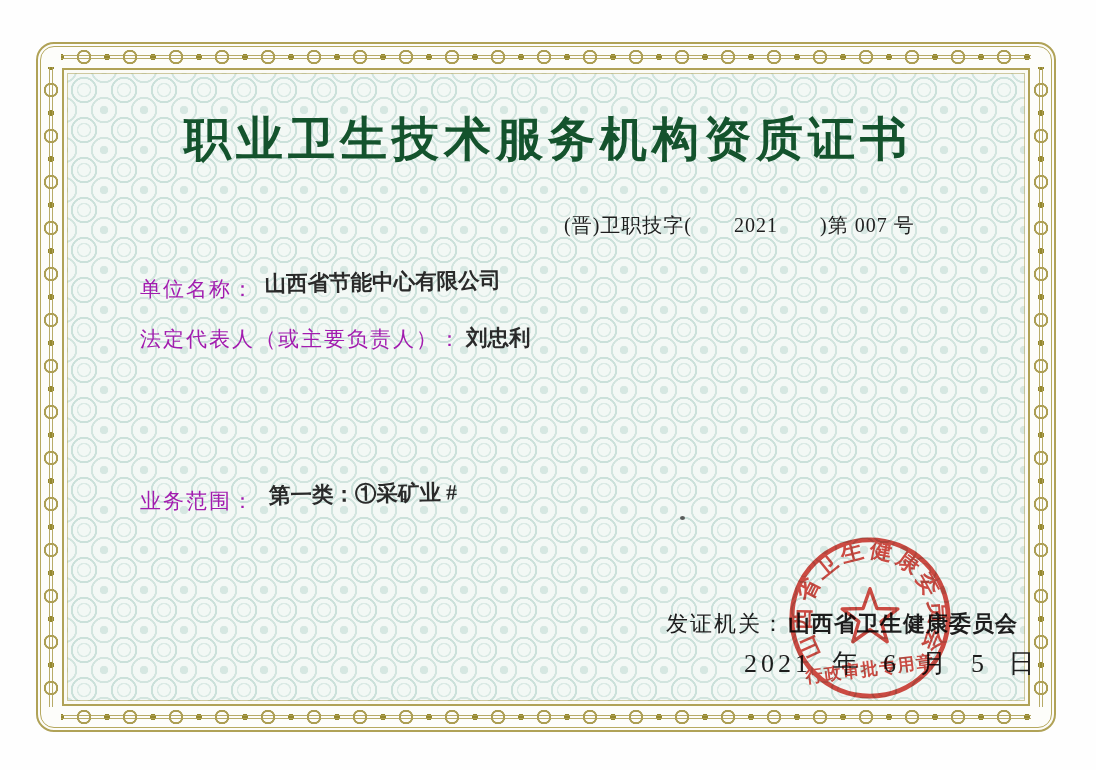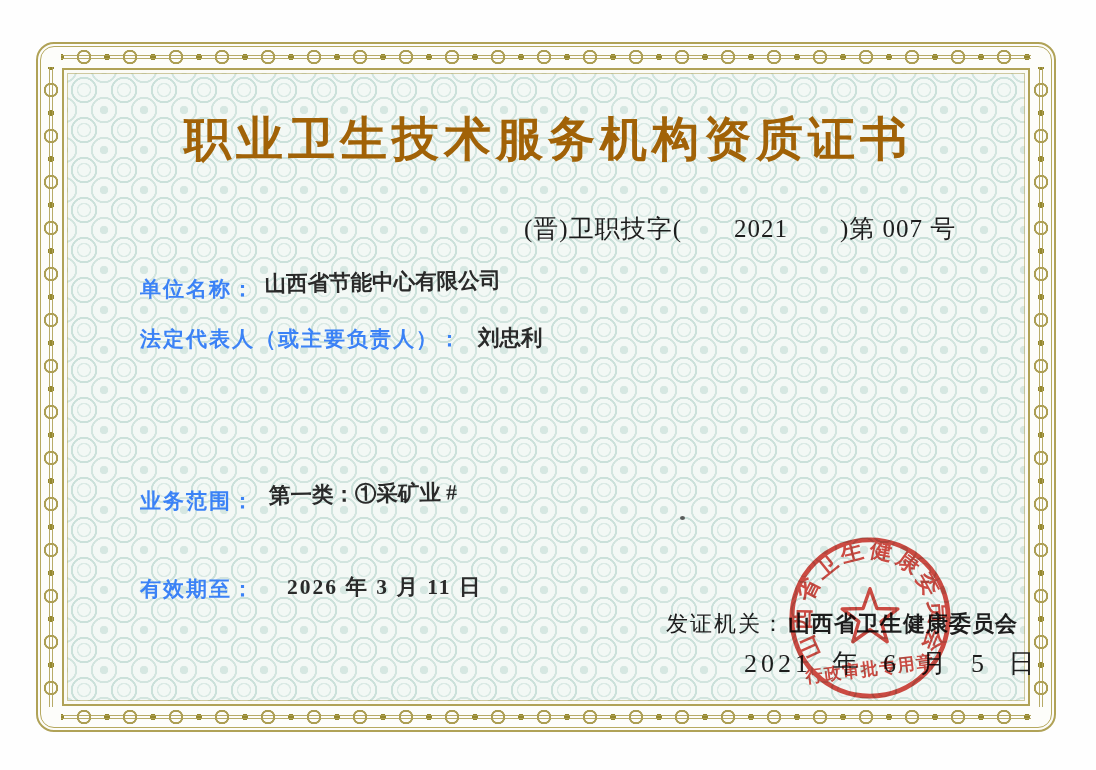--- a/index.html
+++ b/index.html
@@ -69,37 +69,37 @@
     background-position: 0 0, 20px 20px, 20px 20px, 0 0;
   }
 
   
   .abs { position: absolute; }
   .title {
     left: 0; right: 0; top: 108px;
     text-align: center;
     font-size: 47px; font-weight: 900;
     letter-spacing: 5px;
-    color: #a16207;
+    color: #14532d;
   }
   .cert-no {
-    left: 524px; top: 212px;
-    font-size: 25px; letter-spacing: 1px;
+    left: 564px; top: 212px;
+    font-size: 20px; letter-spacing: 1px;
     white-space: pre;
   }
   .row { left: 140px; font-size: 21px; white-space: nowrap; }
-  .row .label { letter-spacing: 2px; color: #3b82f6; font-weight: bold; }
+  .row .label { letter-spacing: 2px; color: #a21caf; }
   .row .val {
     display: inline-block;
     font-weight: 600; color: #2a2a2a;
     font-size: 21.5px;
   }
   .tilt-up { transform: rotate(-0.9deg) translateY(-5px); transform-origin: left bottom; }
   .row1 { top: 274px; } .row1 .val { margin-left: 10px; }
-  .row2 { top: 324px; } .row2 .val { margin-left: 16px; transform: translateY(-1px); text-align: center; }
+  .row2 { top: 324px; } .row2 .val { margin-left: 4px; transform: translateY(-1px); text-align: center; }
   .row3 { top: 373px; } .row3 .val { margin-left: 38px; transform: rotate(-0.6deg) translateY(-4px); }
   .row4 { top: 418px; } .row4 .val { margin-left: 6px; transform: rotate(-0.6deg) translateY(-4px); }
   .row5 { top: 486px; } .row5 .val { margin-left: 14px; transform: rotate(-1deg) translateY(-7px); }
   .validity { top: 574px; } .validity .val { margin-left: 32px; transform: translateY(-2px); letter-spacing: 2px; }
   .issuer { left: 622px; top: 609px; font-size: 22px; white-space: nowrap; margin-left: 44px; }
   .issuer .label { letter-spacing: 2px; }
   .issuer .val { font-weight: 600; margin-left: 2px; letter-spacing: 1px; }
   .issue-date {
     left: 744px; top: 646px;
     font-size: 26px; letter-spacing: 4px; word-spacing: 10px;
@@ -145,23 +145,20 @@
   <div class="abs row row2">
     <span class="label">法定代表人（或主要负责人）：</span><span class="val">刘忠利</span>
   </div>
 
 
 
   <div class="abs row row5">
     <span class="label">业务范围：</span><span class="val">第一类：①采矿业 #</span>
   </div>
 
-  <div class="abs row validity">
-    <span class="label">有效期至：</span><span class="val">2026 年 3 月 11 日</span>
-  </div>
 
   <div class="abs issuer">
     <span class="label">发证机关：</span><span class="val">山西省卫生健康委员会</span>
   </div>
 
   <div class="abs issue-date">2021 年 6 月 5 日</div>
 
   <div class="abs speck"></div>
 
   <div class="abs stamp">

